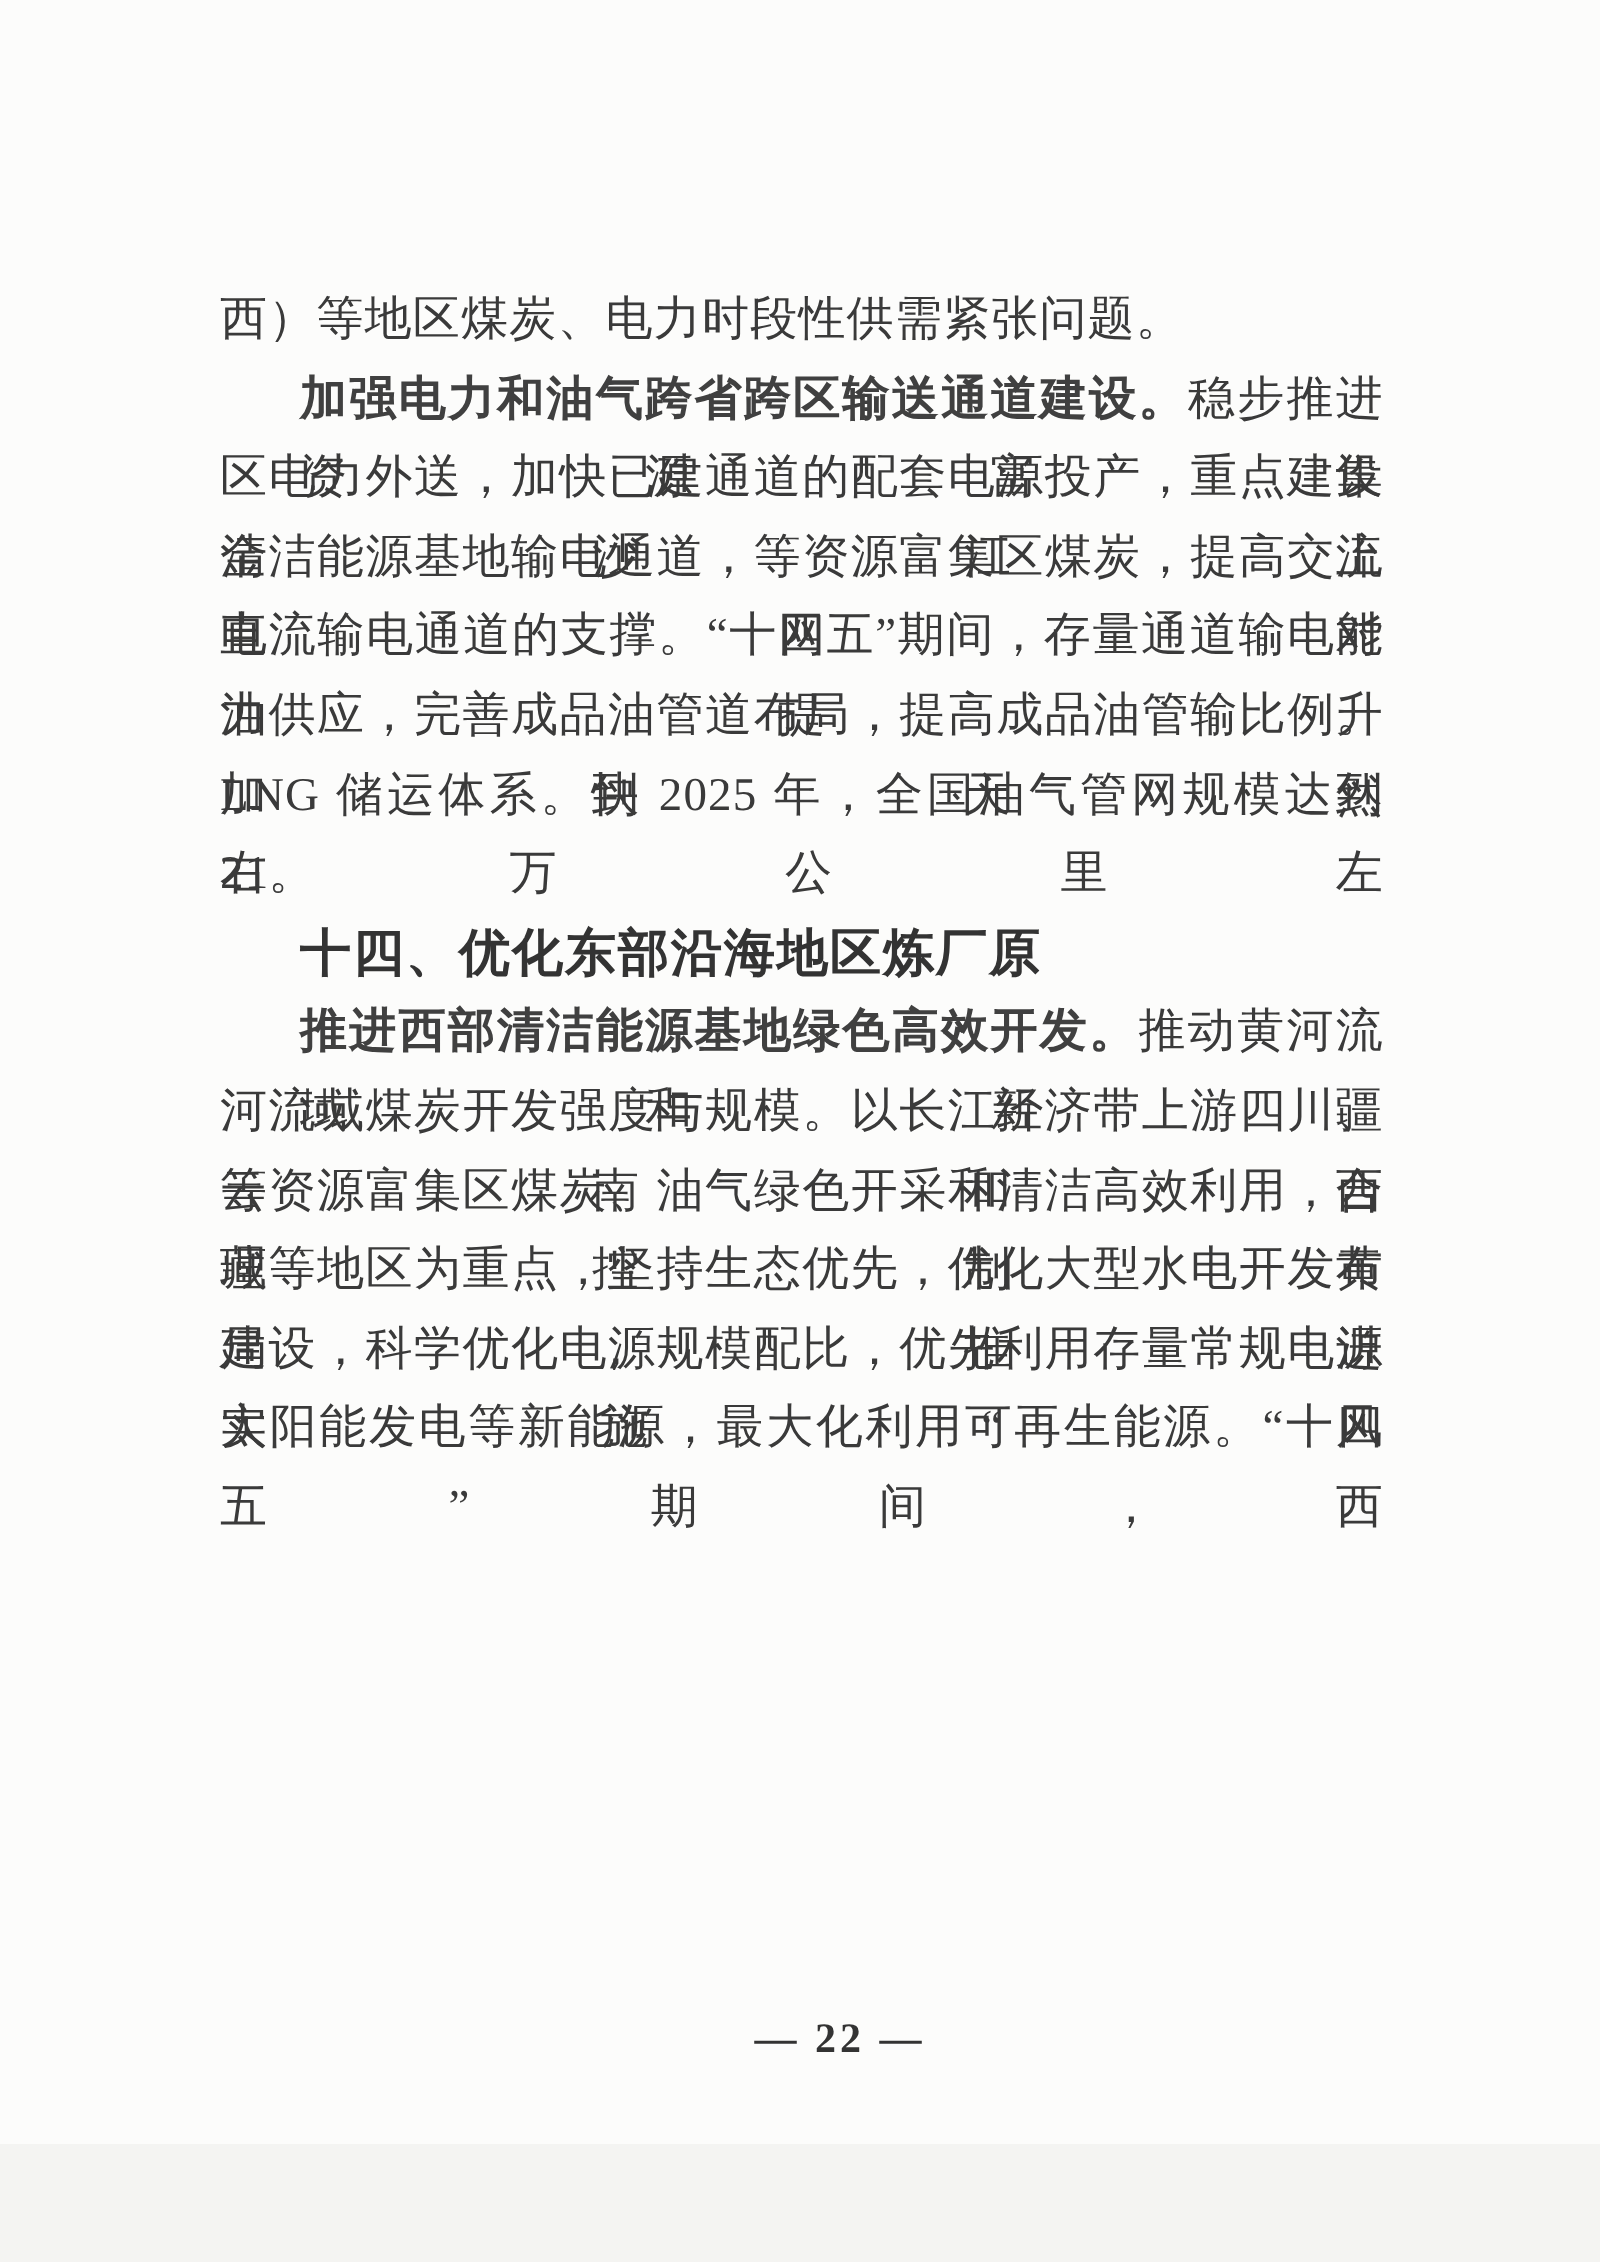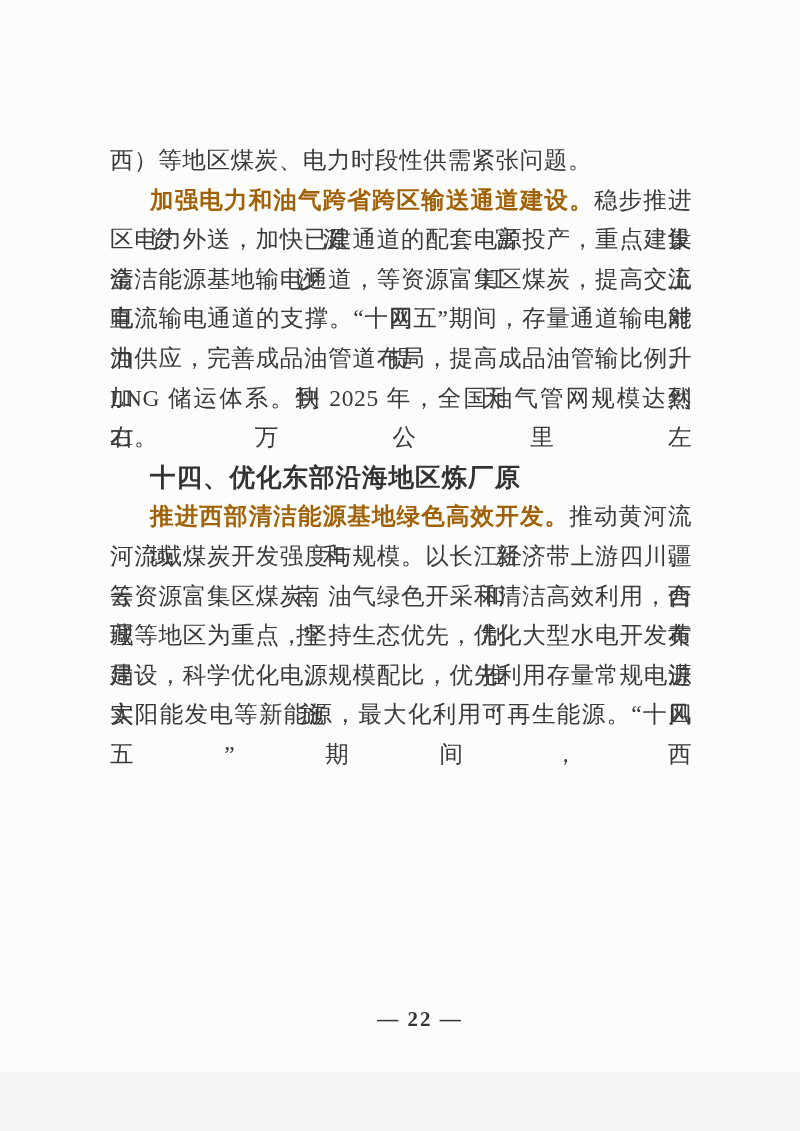--- a/index.html
+++ b/index.html
@@ -36,21 +36,21 @@
     white-space: normal;
     text-align: justify;
     text-align-last: justify;
     -moz-text-align-last: justify;
   }
   .line.indent {
     padding-left: 40px;
   }
   .lead {
     font-weight: bold;
-    color: #a16207;
+    color: #404040;
   }
   .line.heading {
     padding-left: 40px;
     font-family: "Liberation Sans", sans-serif;
     font-weight: bold;
     font-size: 25.5px;
     color: #333333;
     letter-spacing: 1px;
   }
   .pagenum {

